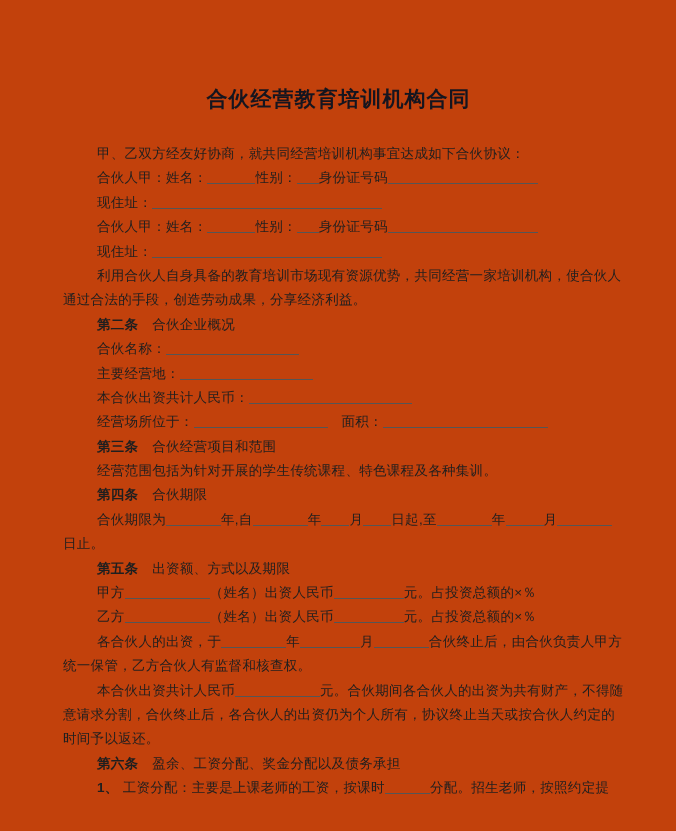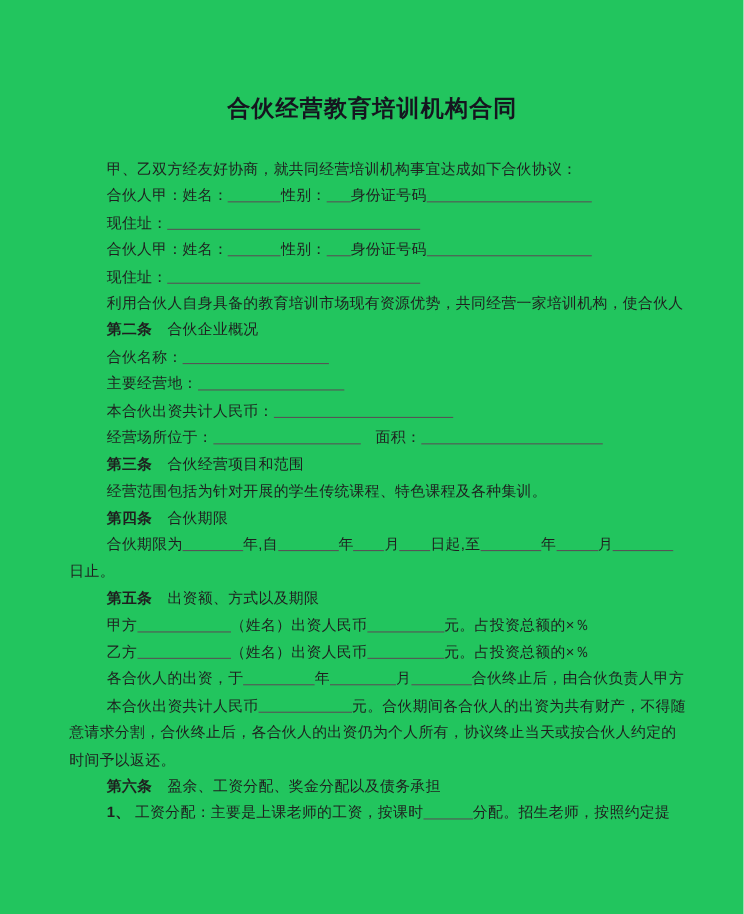--- a/index.html
+++ b/index.html
@@ -4,21 +4,21 @@
 <style>
   html, body {
     margin: 0;
     padding: 0;
     background: #ffffff;
   }
   .page {
     position: relative;
     width: 676px;
     height: 831px;
-    background: #22c55e;
+    background: #c2410c;
     box-sizing: border-box;
     padding: 0 62px 0 63px;
     overflow: hidden;
     font-family: "Liberation Sans", "DejaVu Sans", sans-serif;
     color: #1f1f1f;
     font-size: 13.5px;
     letter-spacing: 0.3px;
   }
   .title {
     margin: 0;
@@ -56,33 +56,35 @@
 
 <div class="page">
   <h1 class="title">合伙经营教育培训机构合同</h1>
   <div class="doc-body">
       <div class="line indent"><span>甲、乙双方经友好协商，就共同经营培训机构事宜达成如下合伙协议：</span></div>
       <div class="line indent"><span>合伙人甲：姓名：</span><span class="blank" style="width: 48px;"></span><span>性别：</span><span class="blank" style="width: 22px;"></span><span>身份证号码</span><span class="blank" style="width: 150px;"></span></div>
       <div class="line indent"><span>现住址：</span><span class="blank" style="width: 230px;"></span></div>
       <div class="line indent"><span>合伙人甲：姓名：</span><span class="blank" style="width: 48px;"></span><span>性别：</span><span class="blank" style="width: 22px;"></span><span>身份证号码</span><span class="blank" style="width: 150px;"></span></div>
       <div class="line indent"><span>现住址：</span><span class="blank" style="width: 230px;"></span></div>
       <div class="line indent"><span>利用合伙人自身具备的教育培训市场现有资源优势，共同经营一家培训机构，使合伙人</span></div>
+      <div class="line flush"><span>通过合法的手段，创造劳动成果，分享经济利益。</span></div>
       <div class="line indent"><span class="bold">第二条</span><span>　合伙企业概况</span></div>
       <div class="line indent"><span>合伙名称：</span><span class="blank" style="width: 133px;"></span></div>
       <div class="line indent"><span>主要经营地：</span><span class="blank" style="width: 133px;"></span></div>
       <div class="line indent"><span>本合伙出资共计人民币：</span><span class="blank" style="width: 163px;"></span></div>
       <div class="line indent"><span>经营场所位于：</span><span class="blank" style="width: 134px;"></span><span>　面积：</span><span class="blank" style="width: 165px;"></span></div>
       <div class="line indent"><span class="bold">第三条</span><span>　合伙经营项目和范围</span></div>
       <div class="line indent"><span>经营范围包括为针对开展的学生传统课程、特色课程及各种集训。</span></div>
       <div class="line indent"><span class="bold">第四条</span><span>　合伙期限</span></div>
       <div class="line indent"><span>合伙期限为</span><span class="blank" style="width: 55px;"></span><span>年,自</span><span class="blank" style="width: 55px;"></span><span>年</span><span class="blank" style="width: 28px;"></span><span>月</span><span class="blank" style="width: 28px;"></span><span>日起,至</span><span class="blank" style="width: 55px;"></span><span>年</span><span class="blank" style="width: 38px;"></span><span>月</span><span class="blank" style="width: 55px;"></span></div>
       <div class="line flush"><span>日止。</span></div>
       <div class="line indent"><span class="bold">第五条</span><span>　出资额、方式以及期限</span></div>
       <div class="line indent"><span>甲方</span><span class="blank" style="width: 85px;"></span><span>（姓名）出资人民币</span><span class="blank" style="width: 70px;"></span><span>元。占投资总额的×％</span></div>
       <div class="line indent"><span>乙方</span><span class="blank" style="width: 85px;"></span><span>（姓名）出资人民币</span><span class="blank" style="width: 70px;"></span><span>元。占投资总额的×％</span></div>
       <div class="line indent"><span>各合伙人的出资，于</span><span class="blank" style="width: 65px;"></span><span>年</span><span class="blank" style="width: 60px;"></span><span>月</span><span class="blank" style="width: 55px;"></span><span>合伙终止后，由合伙负责人甲方</span></div>
+      <div class="line flush"><span>统一保管，乙方合伙人有监督和核查权。</span></div>
       <div class="line indent"><span>本合伙出资共计人民币</span><span class="blank" style="width: 85px;"></span><span>元。合伙期间各合伙人的出资为共有财产，不得随</span></div>
       <div class="line flush"><span>意请求分割，合伙终止后，各合伙人的出资仍为个人所有，协议终止当天或按合伙人约定的</span></div>
       <div class="line flush"><span>时间予以返还。</span></div>
       <div class="line indent"><span class="bold">第六条</span><span>　盈余、工资分配、奖金分配以及债务承担</span></div>
       <div class="line indent"><span class="bold">1、</span><span> 工资分配：主要是上课老师的工资，按课时</span><span class="blank" style="width: 45px;"></span><span>分配。招生老师，按照约定提</span></div>
     </div>
 </div>
 
 </body></html>

